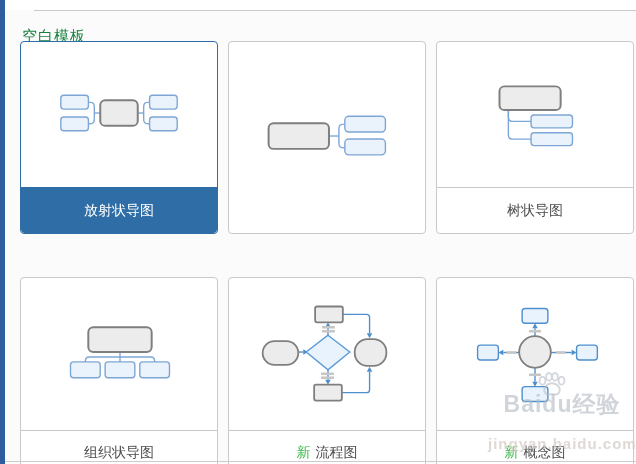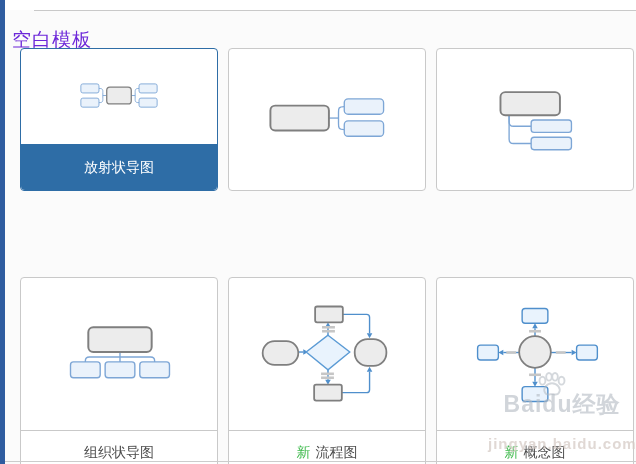--- a/index.html
+++ b/index.html
@@ -7,31 +7,31 @@
     width:636px;height:464px;position:relative;overflow:hidden;
     background:#fbfbfb;
     font-family:"Liberation Sans","DejaVu Sans",sans-serif;
     -webkit-font-smoothing:antialiased;
   }
   .left-stripe{position:absolute;left:0;top:0;width:5px;height:464px;background:var(--stripe-blue,#2f5c9f);}
   .top-bar{position:absolute;left:5px;top:0;right:0;height:10px;background:#ffffff;}
   .top-divider{position:absolute;left:34px;top:10px;right:0;height:1px;background:#c9c9c9;}
   .bottom-divider{position:absolute;left:5px;top:461px;right:0;height:1px;background:#cccccc;}
   .section-title{
-    position:absolute;left:12px;top:27px;
-    font-size:19px;color:#6d28d9;letter-spacing:1px;
+    position:absolute;left:22px;top:27px;
+    font-size:15px;color:#15803d;letter-spacing:1px;
   }
   .card{
     position:absolute;width:198px;background:#ffffff;
     border:1px solid #c9c9c9;border-radius:4px;
     box-sizing:border-box;display:flex;flex-direction:column;
     cursor:pointer;
   }
   .card.selected{border-color:var(--selected-blue,#2e6da6);}
-  .row1{top:48px;height:143px;}
+  .row1{top:41px;height:193px;}
   .row2{top:277px;height:198px;}
   .col1{left:20px;} .col2{left:228px;} .col3{left:436px;}
   .thumb{flex:1 1 auto;display:flex;align-items:stretch;justify-content:stretch;overflow:hidden;}
   .thumb svg{width:100%;height:100%;display:block;}
   .card-label{
     flex:0 0 auto;border-top:1px solid #c9c9c9;
     display:flex;align-items:center;justify-content:center;gap:5px;
     font-size:14px;color:#4d4d4d;
     border-radius:0 0 4px 4px;
   }
@@ -112,20 +112,23 @@
       <g stroke="#7da6d6" stroke-width="1.4" fill="none">
         <path d="M72,69 L72,76 Q72,80.5 76.5,80.5 L95,80.5"></path>
         <path d="M72,69 L72,94 Q72,98.5 76.5,98.5 L95,98.5"></path>
       </g>
       <rect x="63" y="45" width="62" height="24" rx="5" fill="#ececec" stroke="#7f7f7f" stroke-width="2"></rect>
       <g fill="#eaf2fb" stroke="#7da6d6" stroke-width="1.4">
         <rect x="95" y="74" width="42" height="13" rx="3"></rect>
         <rect x="95" y="92" width="42" height="13" rx="3"></rect>
       </g>
     </svg>
+  </div>
+  <div class="card-label">
+    <span>树状导图</span>
   </div>
 </div>
 
 <div class="card row2 col1">
   <div class="thumb">
     <svg viewBox="0 0 198 150">
       <g stroke="#7da6d6" stroke-width="1.4" fill="none">
         <path d="M100,73 L100,83"></path>
         <path d="M65,83 L65,82 Q65,78 69,78 L131,78 Q135,78 135,82 L135,83"></path>
       </g>

